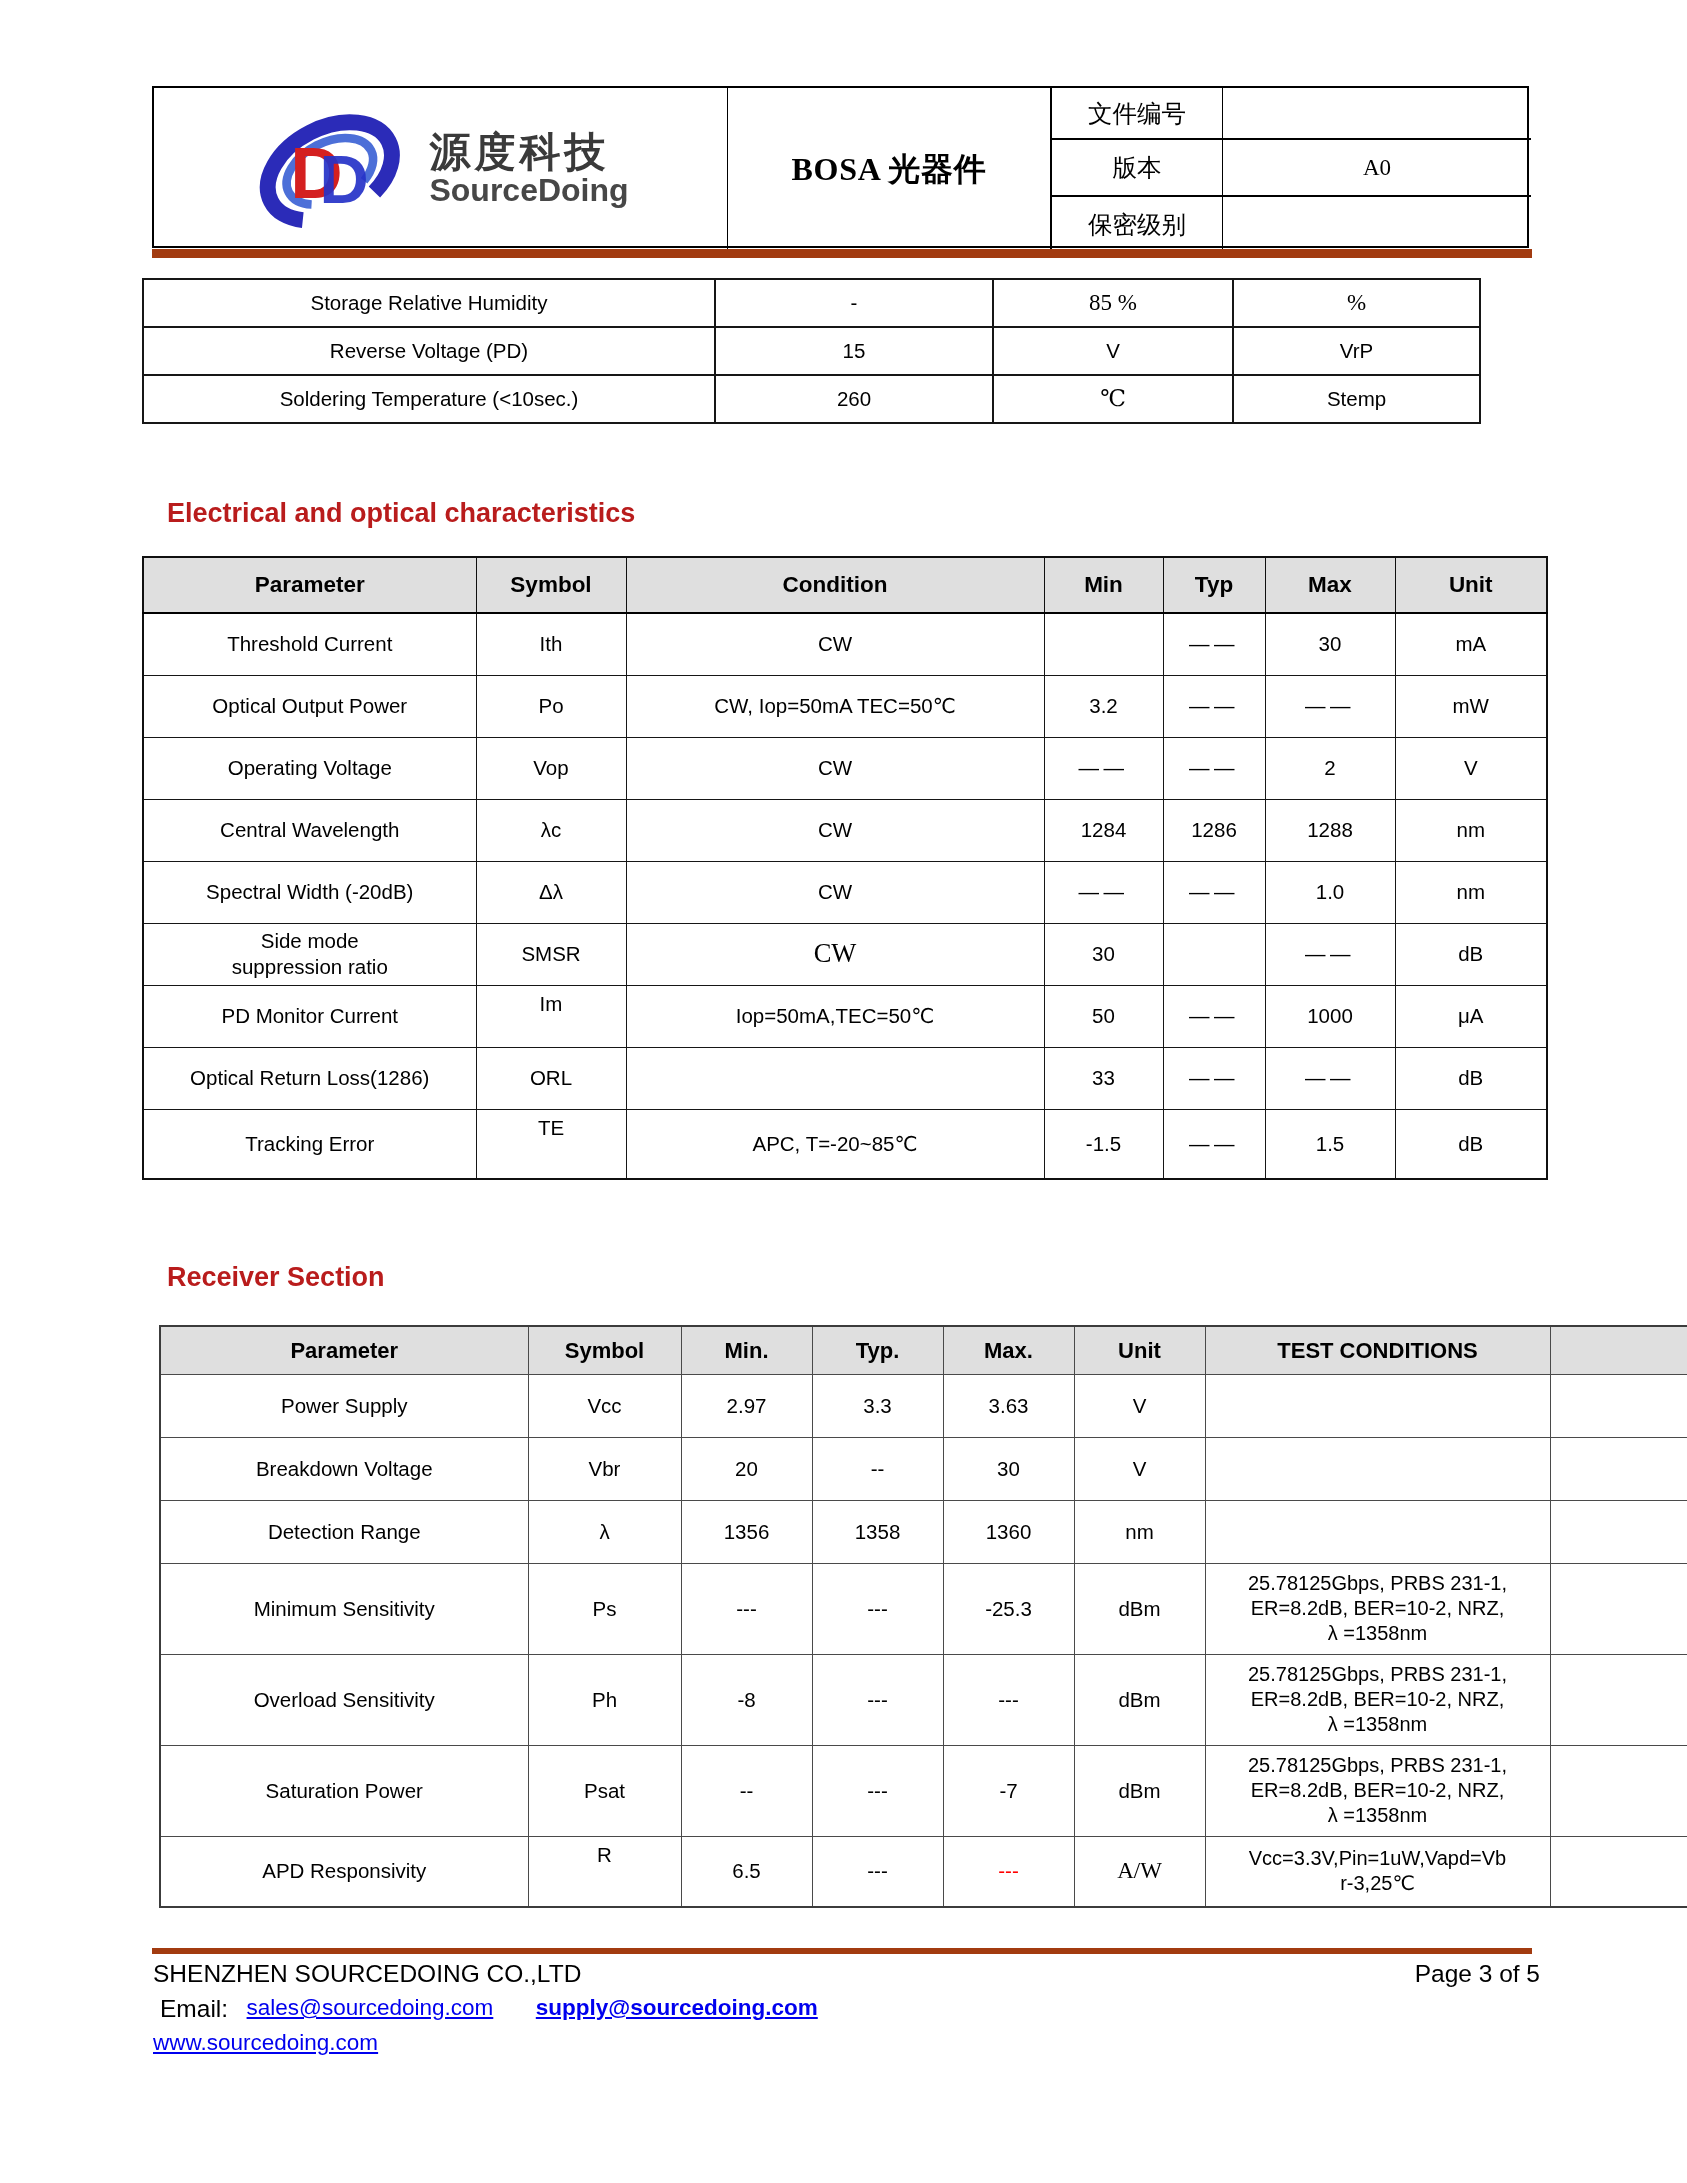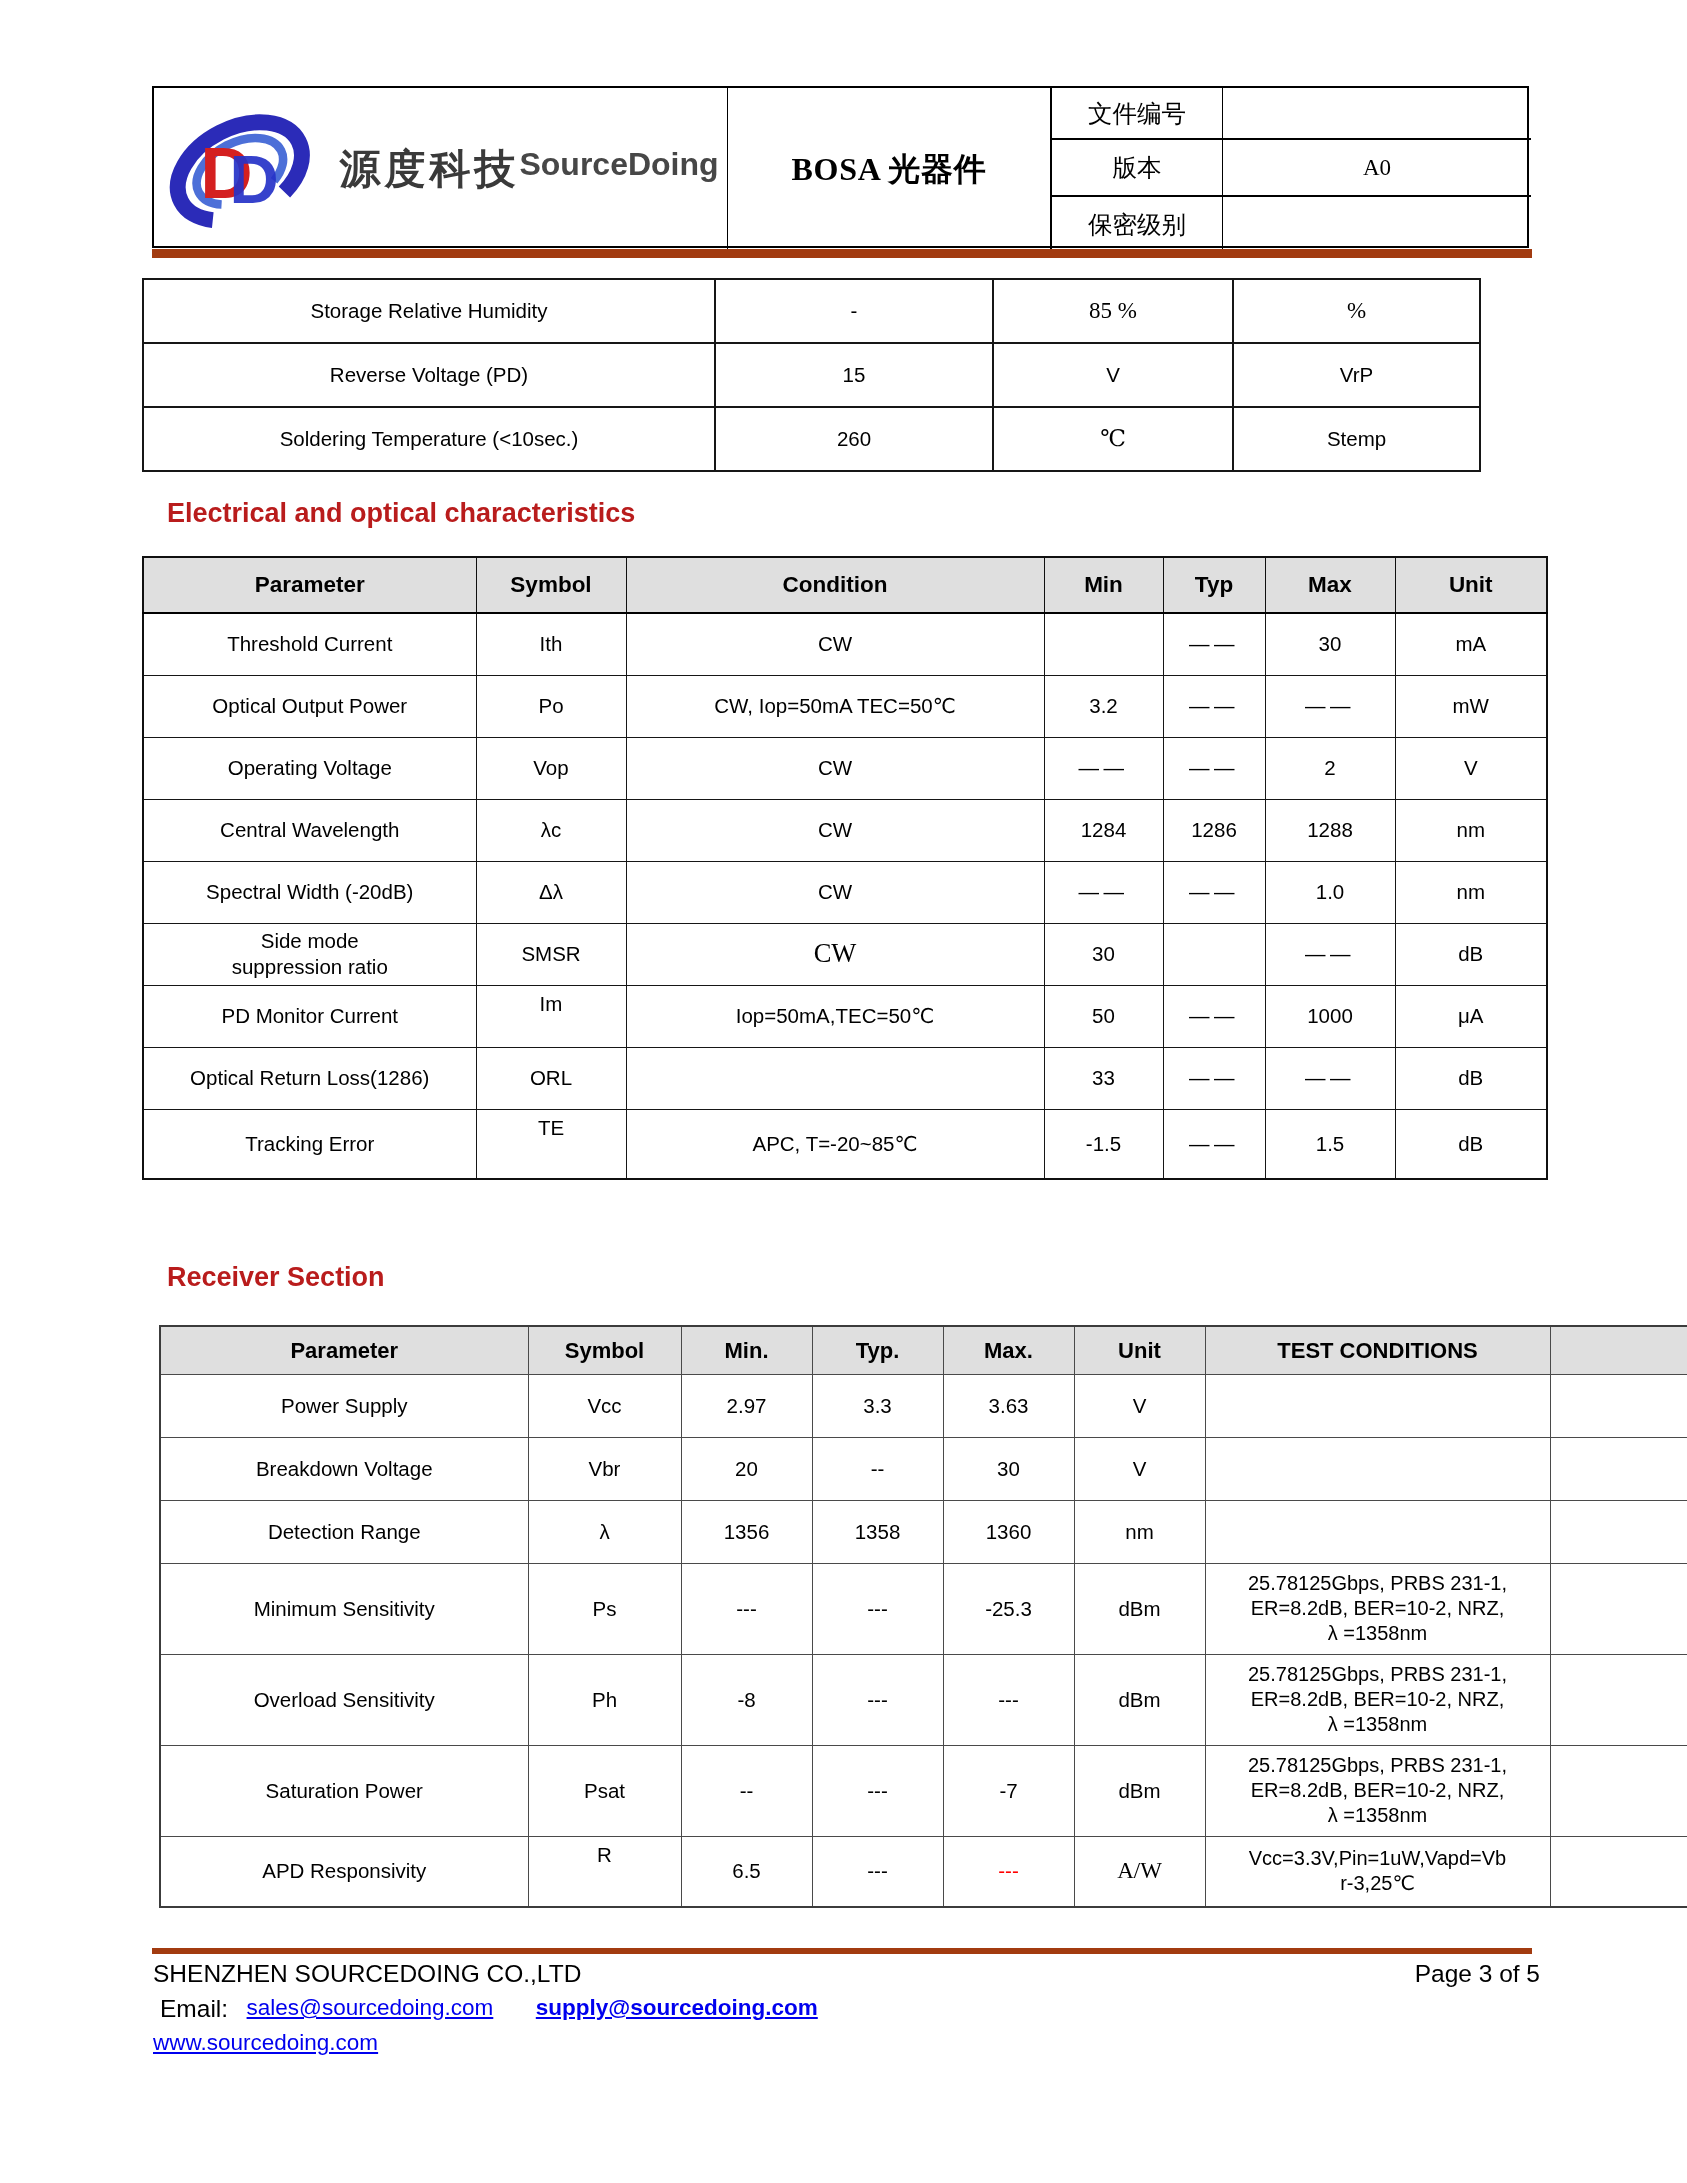--- a/index.html
+++ b/index.html
@@ -15,41 +15,41 @@
   }
   .hcell{display:flex;align-items:center;justify-content:center;box-sizing:border-box;}
   .hcell.logo{grid-area:1/1/4/2;border-right:1.3px solid #000;}
   .hcell.title{grid-area:1/2/4/3;border-right:2px solid #000;
     font-family:"Liberation Serif","DejaVu Serif",serif;font-weight:bold;font-size:32px;letter-spacing:0.7px;}
   .hcell.mlabel{border-right:1.3px solid #000;
     font-family:"Liberation Serif","DejaVu Serif",serif;font-size:24.5px;}
   .hcell.rb{border-bottom:2px solid #000;}
   .hcell.mvalue{font-family:"Liberation Serif","DejaVu Serif",serif;font-size:23px;}
   .logo-wrap{display:flex;align-items:center;gap:12px;}
-  .logo-text{display:flex;flex-direction:row;line-height:1.05;}
+  .logo-text{display:flex;flex-direction:column;line-height:1.05;}
   .logo-cn{font-size:41px;font-weight:bold;color:#3a3a3a;letter-spacing:4px;
     font-family:"Liberation Sans",sans-serif;}
   .logo-en{font-size:32px;font-weight:bold;color:#474747;}
   .rule{position:absolute;left:152px;width:1380px;background:#A23B10;}
   .rule.top{top:249px;height:9.3px;}
   .rule.bottom{top:1948px;height:6px;}
   
   .section-h{
     position:absolute;left:167px;font-size:27px;font-weight:bold;color:#b91c1c;
     letter-spacing:0px;white-space:nowrap;
   }
   #h-electrical{top:498px;}
   #h-receiver{top:1262px;}
   
   table{border-collapse:collapse;table-layout:fixed;position:absolute;background:#fff;}
   td,th{box-sizing:border-box;text-align:center;vertical-align:middle;
     white-space:pre-line;overflow:hidden;padding:1.3px 5.3px;font-size:20.5px;line-height:1.25;}
   
   #ratings-table{left:142px;top:278px;width:1338px;}
-  #ratings-table td{border:2px solid #161616;height:64px;}
+  #ratings-table td{border:2px solid #161616;height:48px;}
   
   #electrical-table{left:142px;top:556px;width:1404px;border:2px solid #101010;}
   #electrical-table th{border:1.3px solid #101010;height:56px;background:#DFDFDF;
     font-size:22.5px;font-weight:bold;}
   #electrical-table td{border:1.3px solid #161616;height:62px;}
   #electrical-table thead tr{border-bottom:2px solid #000;}
   #electrical-table tbody tr:last-child td{height:70px;}
   
   #receiver-table{left:159px;top:1325px;width:1527px;border:2px solid #3c3c3c;}
   #receiver-table th{border:1.3px solid #4a4a4a;height:48px;background:#DFDFDF;

